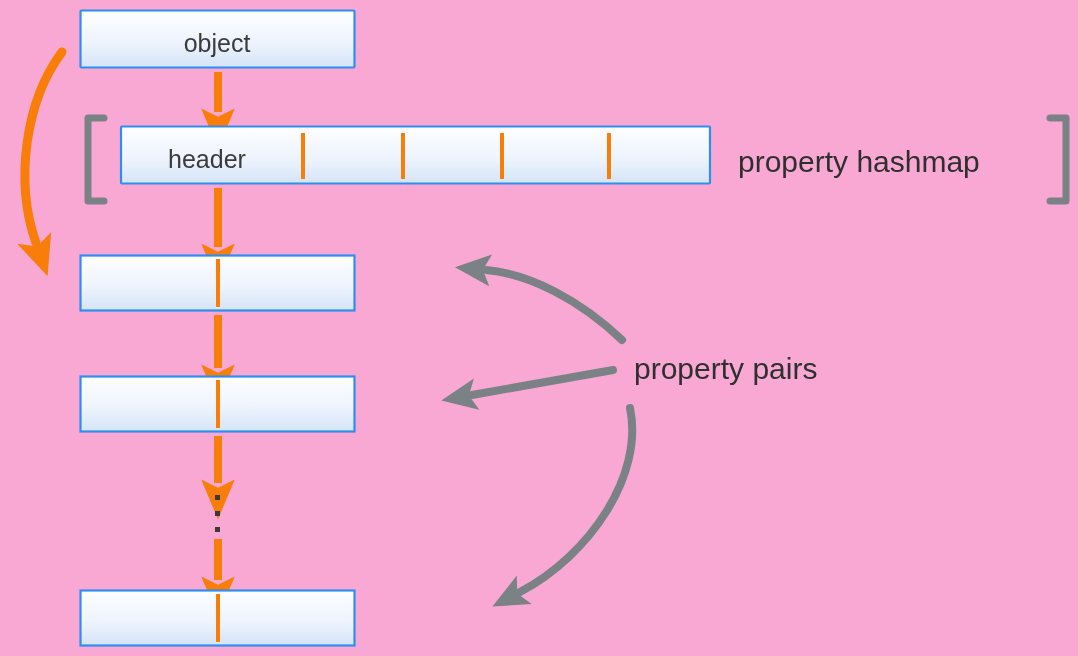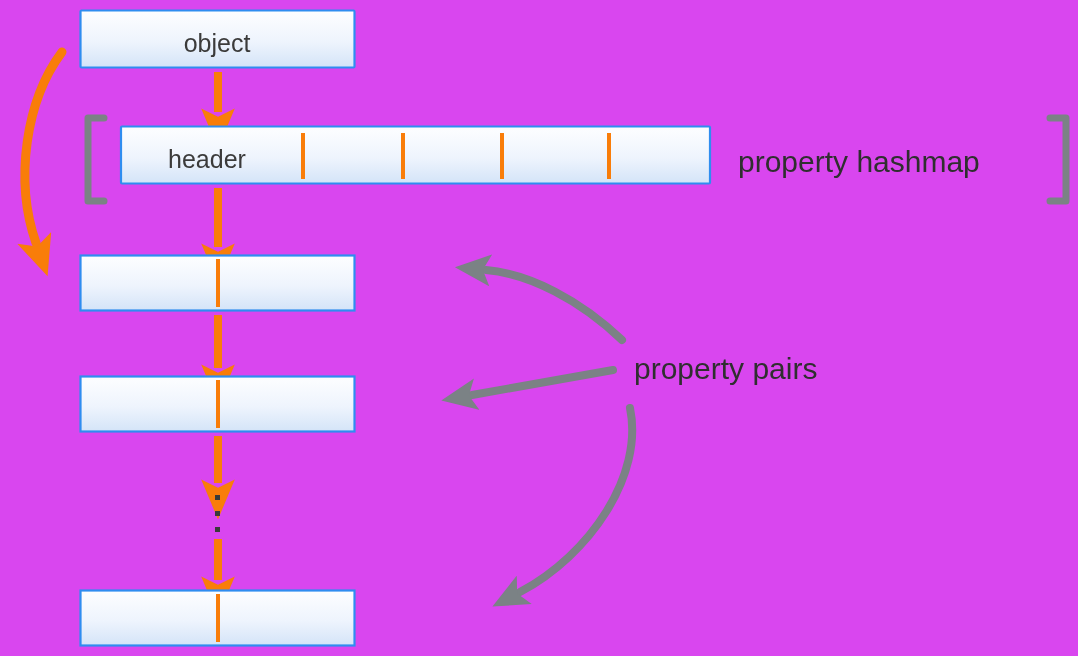--- a/index.html
+++ b/index.html
@@ -10,21 +10,21 @@
   body {
     width: 1078px;
     height: 656px;
     overflow: hidden;
     font-family: "Liberation Sans", sans-serif;
   }
   #diagram-root {
     position: relative;
     width: 1078px;
     height: 656px;
-    background: #d946ef;
+    background: #f9a8d4;
   }
   svg#diagram-svg {
     position: absolute;
     top: 0;
     left: 0;
     width: 1078px;
     height: 656px;
     display: block;
   }
   .box-label {

